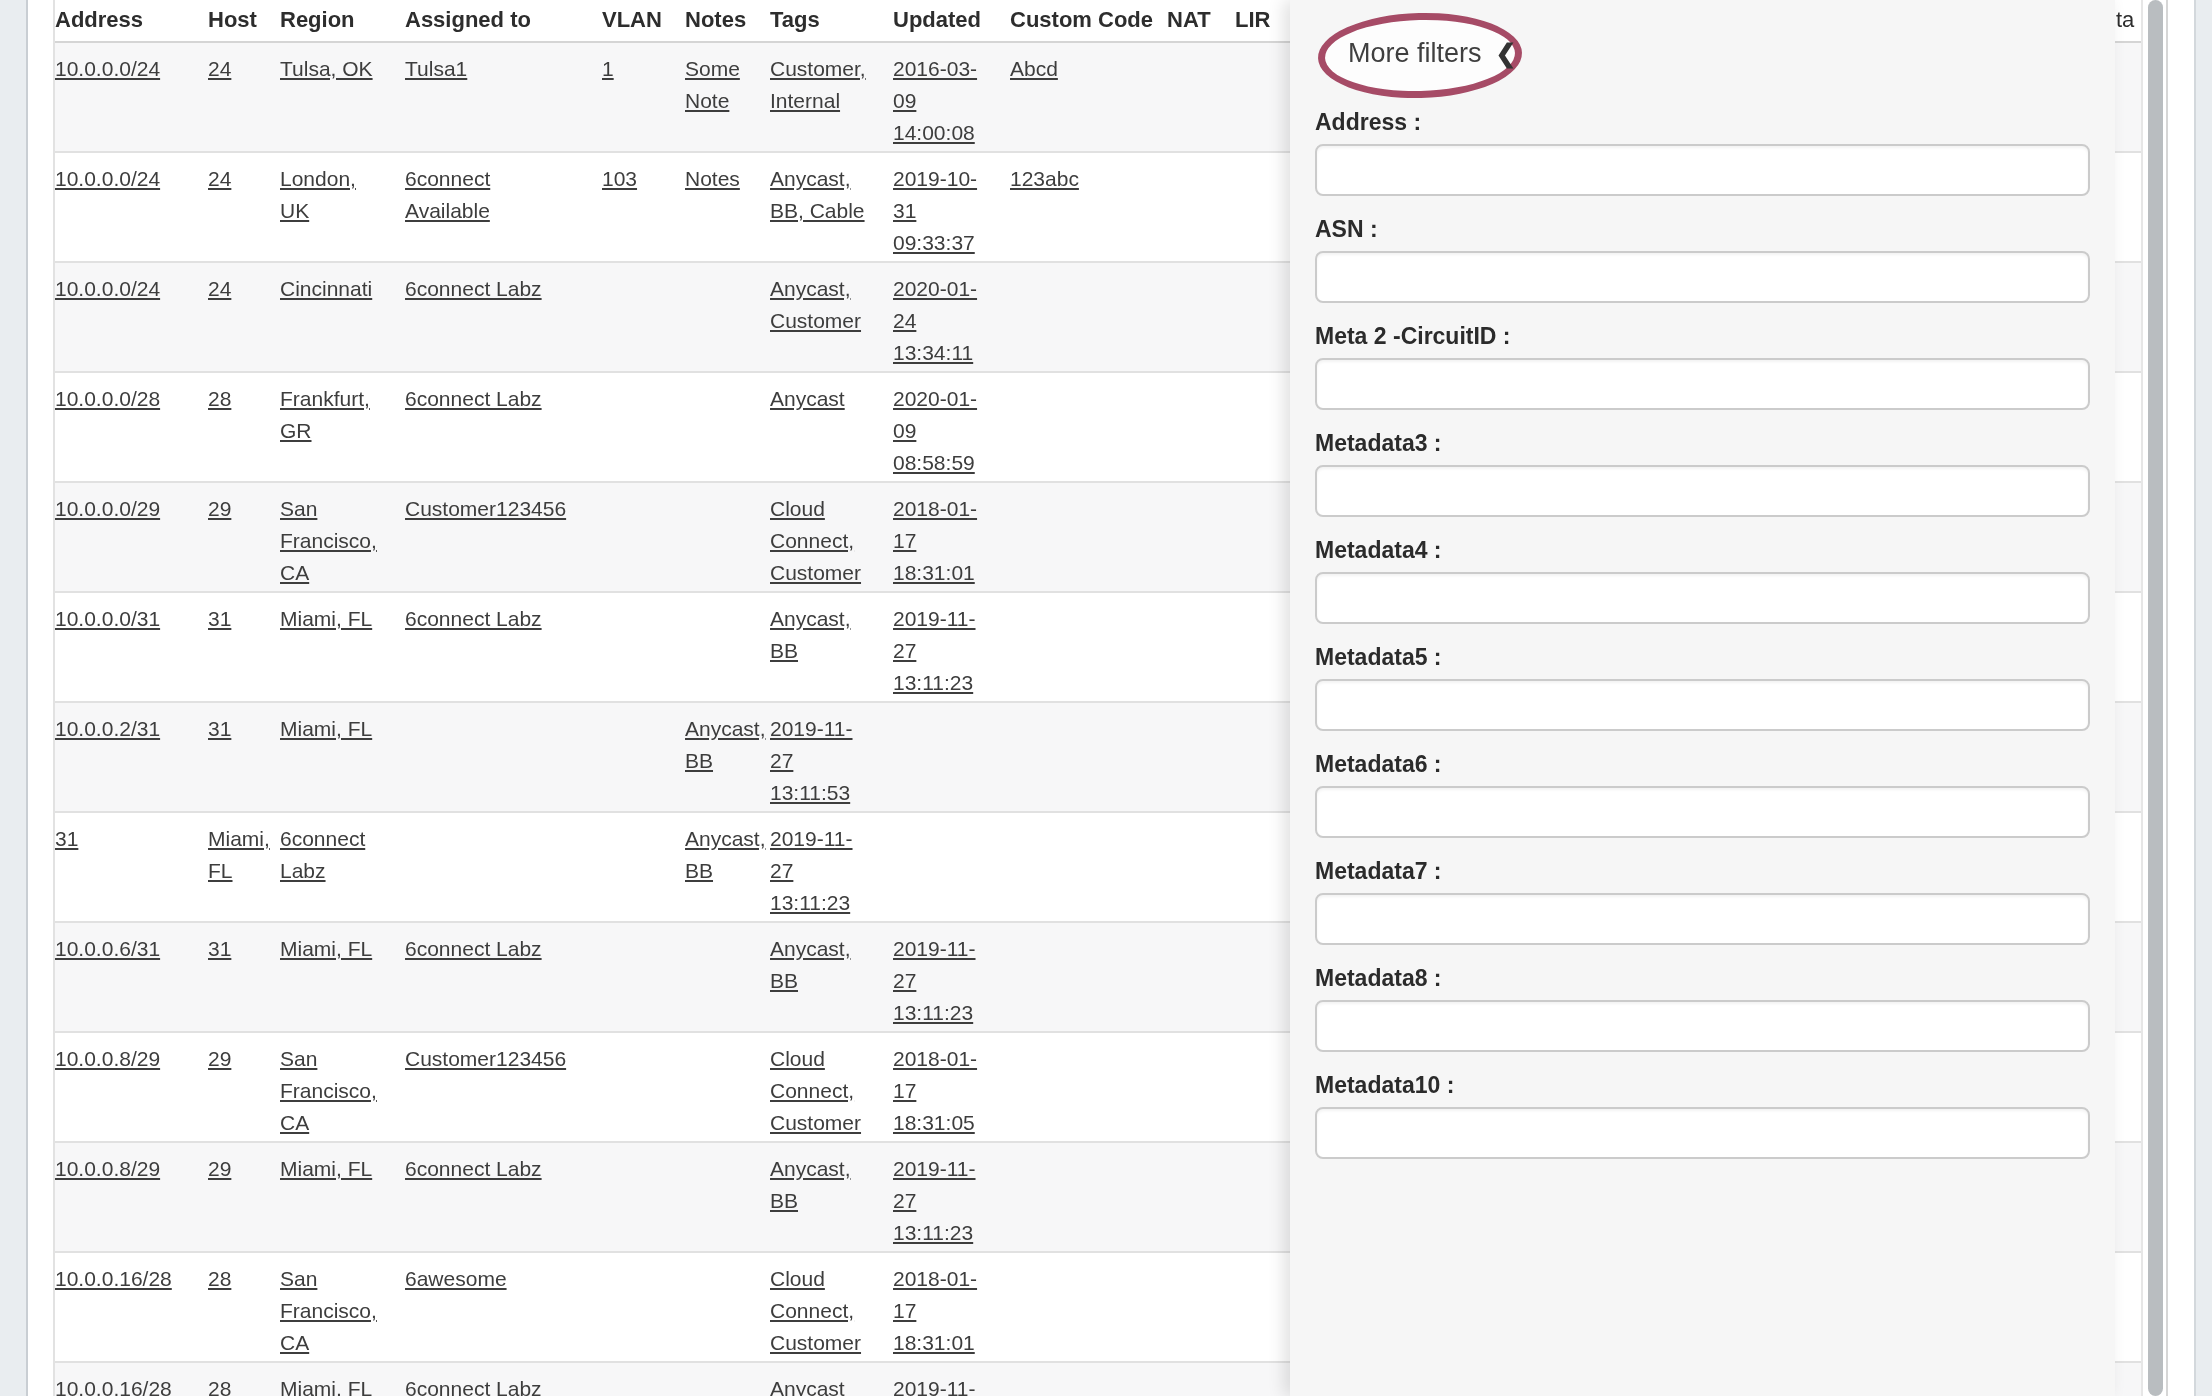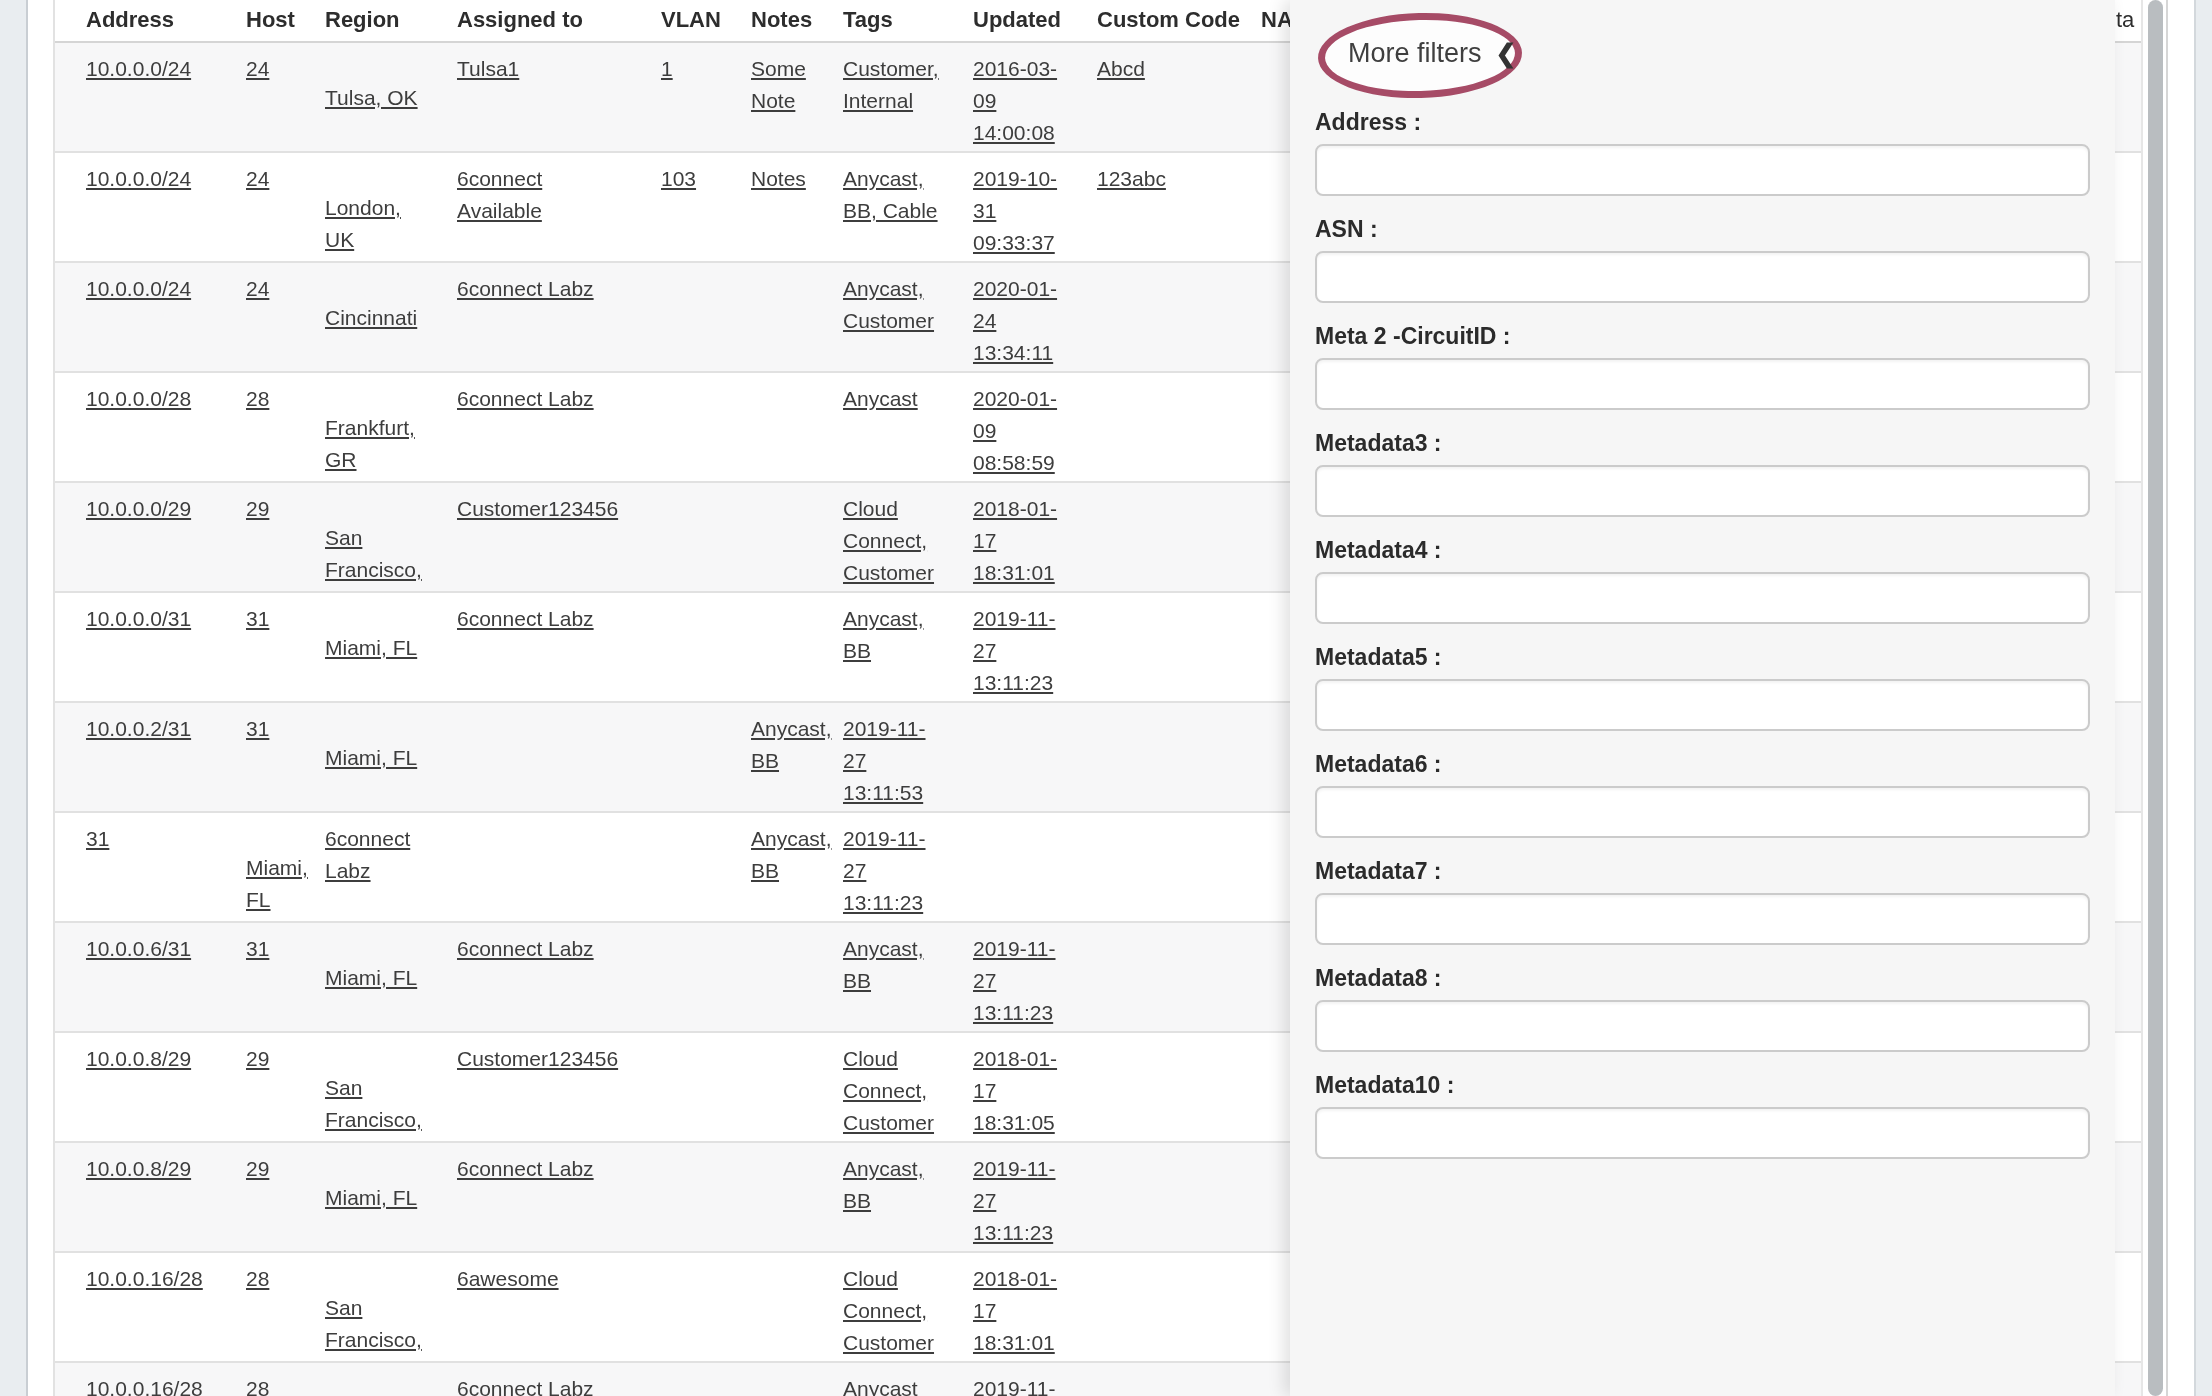--- a/index.html
+++ b/index.html
@@ -11,27 +11,27 @@
   .abs{position:absolute;}
   
   .edge-left{left:0;top:0;width:26px;height:1396px;background:#e9edf0;border-right:2px solid #c9ced3;}
   .edge-right{left:2194px;top:0;width:18px;height:1396px;background:#e9edf0;border-left:2px solid #d3d8dc;}
   
   .card{left:28px;top:0;width:2140px;height:1396px;background:#ffffff;border-right:2px solid #d6d6d6;box-sizing:border-box;}
   
   .table-wrap{left:53px;top:0;width:2090px;height:1396px;background:#ffffff;
     border-left:2px solid #e2e2e2;border-right:2px solid #e6e6e6;box-sizing:border-box;overflow:hidden;}
   .grid-row{display:grid;grid-template-columns:153px 72px 125px 197px 83px 85px 123px 117px 157px 68px auto;
-    padding-left:31px;box-sizing:border-box;gap:7px;}
+    box-sizing:border-box;}
   .thead{height:43px;border-bottom:2px solid #d5d5d5;font-weight:bold;font-size:22px;color:#2d2d2d;background:#fff;}
   .thead .cell{padding-top:7px;white-space:nowrap;overflow:hidden;}
   .trow{height:110px;border-bottom:2px solid #e1e1e1;font-size:21px;color:#3d3d3d;line-height:32px;background:#ffffff;text-decoration:underline;}
   .trow.stripe{background:#f7f7f8;}
   .trow .cell{padding-top:10px;padding-right:20px;overflow:hidden;}
-  .trow .col-region{padding-right:22px;margin-top:29px;}
+  .trow .col-region{padding-right:22px;}
   .trow .col-assigned_to{padding-right:30px;}
   
   .sliver-header{left:2116px;top:7px;width:27px;height:36px;overflow:hidden;
     font-weight:normal;font-size:22px;color:#2d2d2d;z-index:12;}
   
   .scroll-thumb{left:2148px;top:0;width:15px;height:1396px;background:#b9bdc0;border-radius:8px;z-index:6;}
   
   .filters-panel{left:1290px;top:0;width:825px;height:1396px;background:#f6f6f6;
     box-shadow:-6px 0 16px rgba(0,0,0,0.12);padding:0 25px;box-sizing:border-box;z-index:10;}
   .mf-wrap{position:relative;height:110px;}

